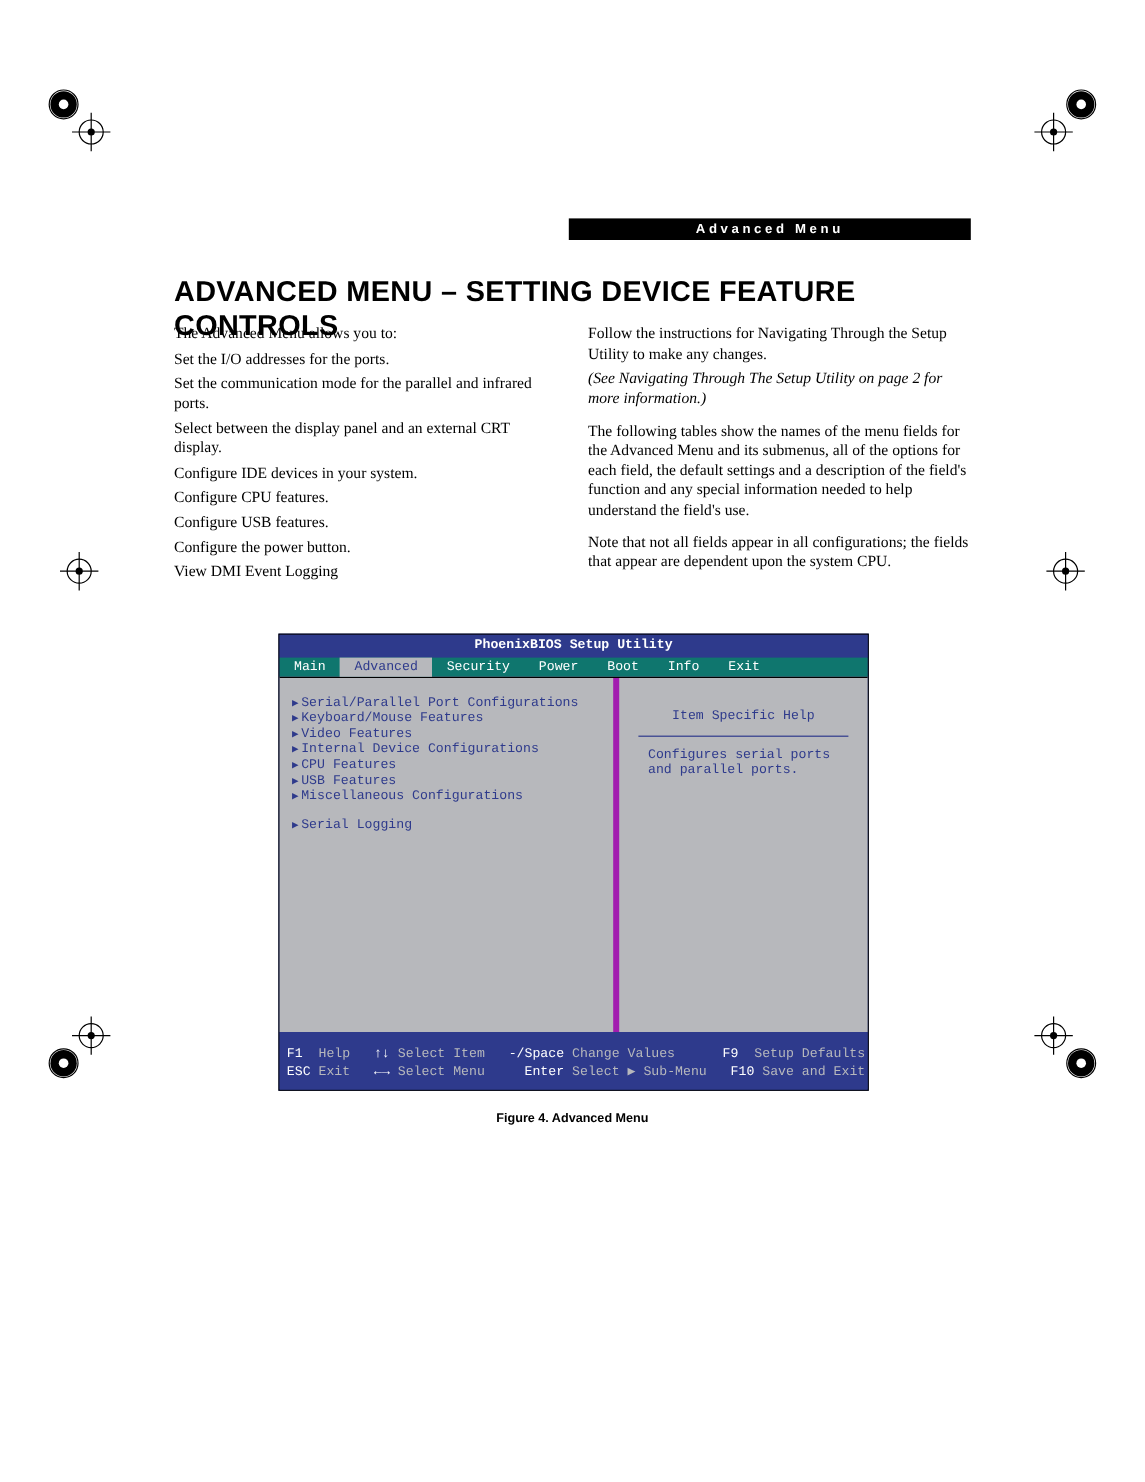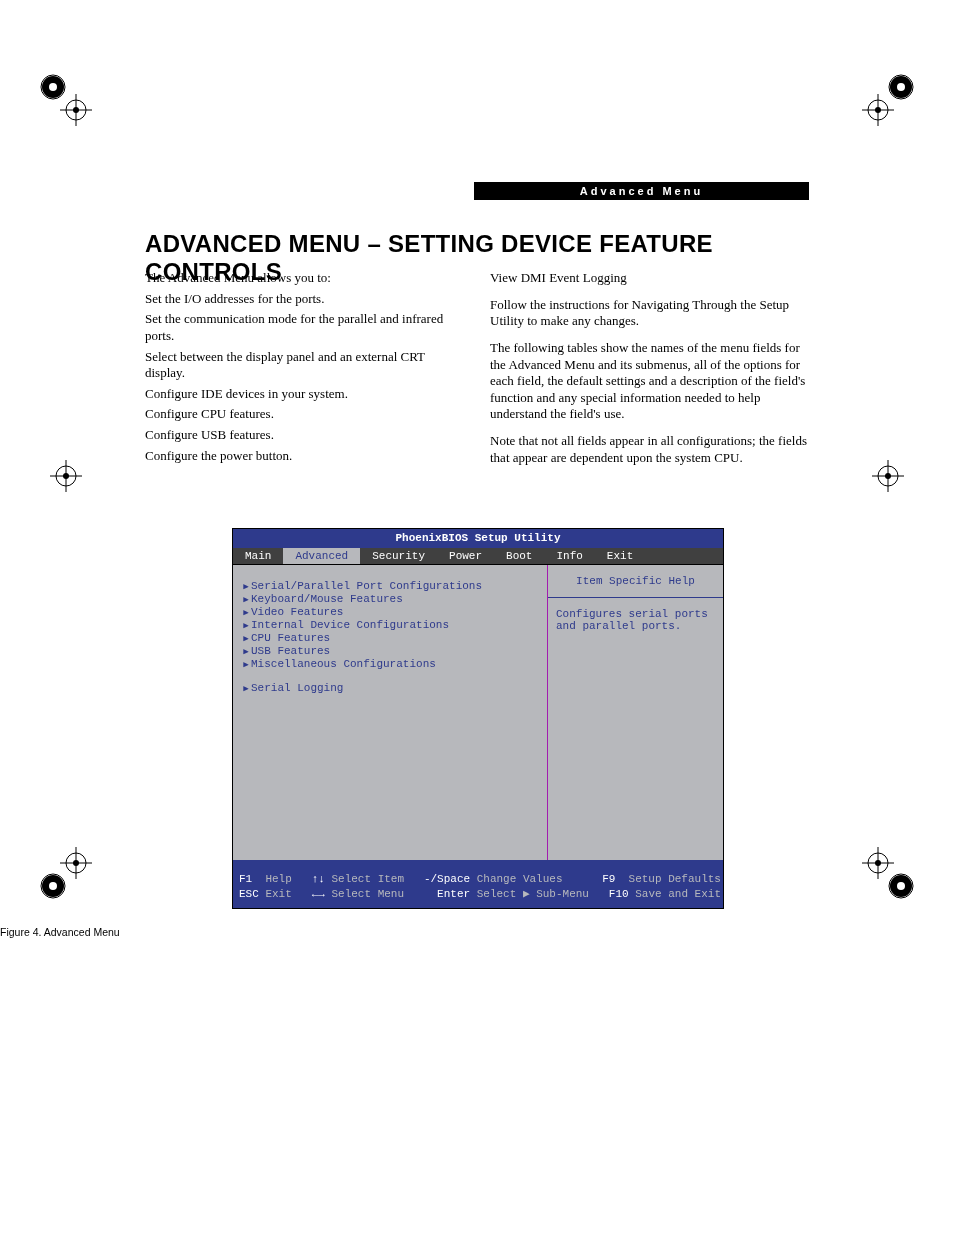--- a/index.html
+++ b/index.html
@@ -33,39 +33,39 @@
   .cols p{margin:0 0 4px 0}
   .cols .para{margin:10px 0 4px 0}
   .cols em{font-style:italic}
 
   
   .bios{position:absolute;left:232px;top:516px;width:490px;
         border:1px solid #000;font-family:"Courier New",monospace;font-size:11px;
         color:#fff;background:#2E3A8C;}
   .bios-title{background:#2E3A8C;color:#fff;text-align:center;padding:3px 0 4px;
               font-weight:bold;}
-  .bios-tabs{display:flex;background:#404040;text-align:right;}
+  .bios-tabs{display:flex;background:#0f766e;text-align:right;}
   .bios-tabs span{padding:2px 12px;white-space:pre}
   .bios-tabs .active{background:#b7b8bc;color:#2E3A8C}
   .bios-body{display:flex;background:#b7b8bc;color:#2E3A8C;height:295px;
              border-top:1px solid #000}
   .bios-left{flex:1;padding:14px 8px 8px 8px;}
   .bios-left .row{display:flex;align-items:center;margin:1px 0}
   .bios-left .tri{width:10px;text-align:center;font-size:9px}
-  .bios-right{width:175px;border-left:1px solid #a21caf;padding:0;}
+  .bios-right{width:175px;border-left:5px solid #a21caf;padding:16px;}
   .bios-right .hd{color:#2E3A8C;text-align:center;padding:10px 4px;border-bottom:1px solid #2E3A8C}
   .bios-right .tx{color:#2E3A8C;padding:10px 8px}
   .bios-footer{background:#2E3A8C;color:#fff;padding:12px 6px 6px;line-height:1.35}
   .bios-footer .k{color:#fff}
   .bios-footer .y{color:#b7b8bc}
   .bios-footer .line{display:flex}
   .bios-footer .c{white-space:pre}
 
-  .caption{position:absolute;left:0;right:0;top:914px;
-           font-family:"Helvetica Neue",Arial,sans-serif;font-weight:400;font-size:10.5px}
+  .caption{position:absolute;left:0;right:0;top:914px;text-align:center;
+           font-family:"Helvetica Neue",Arial,sans-serif;font-weight:700;font-size:10.5px}
 
   .pagenum{position:absolute;right:145px;top:1108px;font-style:italic;font-size:13px}
 </style>
 </head>
 <body>
 
 <div class="page">
 
   <div class="reg tl">
       <svg width="56" height="56">
@@ -159,20 +159,21 @@
     <p class="indent">Set the I/O addresses for the ports.</p>
     <p class="indent">Set the communication mode for the parallel and infrared ports.</p>
     <p class="indent">Select between the display panel and an external CRT display.</p>
     <p class="indent">Configure IDE devices in your system.</p>
     <p class="indent">Configure CPU features.</p>
     <p class="indent">Configure USB features.</p>
     <p class="indent">Configure the power button.</p>
     <p class="indent">View DMI Event Logging</p>
 
     <p class="para">Follow the instructions for Navigating Through the Setup Utility to make any changes.</p>
+    <p><em>(See Navigating Through The Setup Utility on page 2 for more information.)</em></p>
     <p class="para">The following tables show the names of the menu fields for the Advanced Menu and its submenus, all of the options for each field, the default settings and a description of the field's function and any special information needed to help understand the field's use.</p>
     <p class="para">Note that not all fields appear in all configurations; the fields that appear are dependent upon the system CPU.</p>
   </div>
 
   <div class="bios">
     <div class="bios-title">PhoenixBIOS Setup Utility</div>
     <div class="bios-tabs">
       <span>Main</span>
       <span class="active">Advanced</span>
       <span>Security</span>

